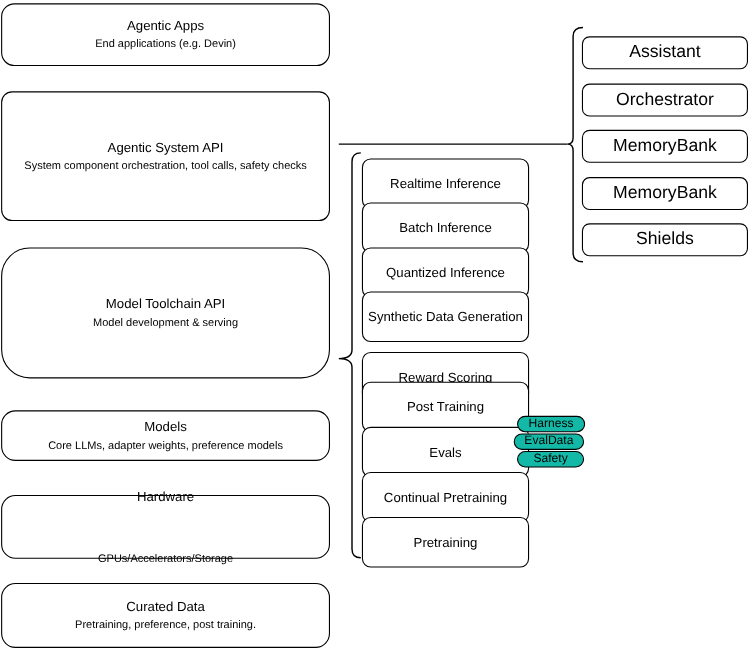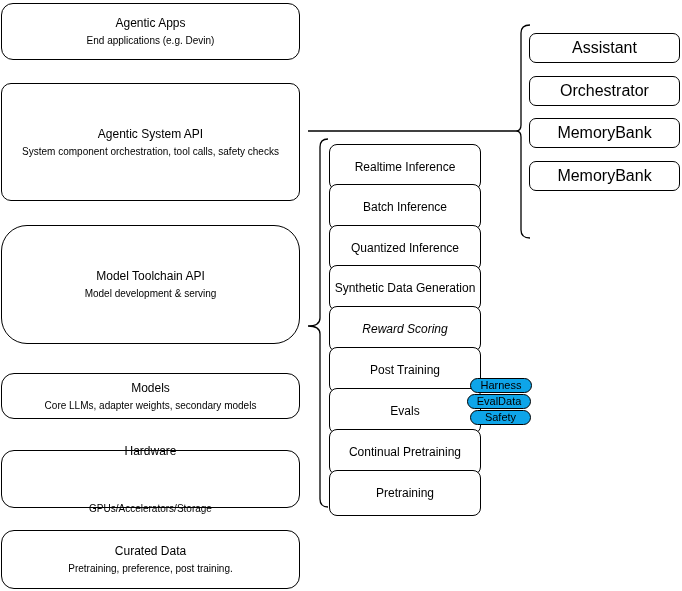--- a/index.html
+++ b/index.html
@@ -37,21 +37,21 @@
     border-radius: 8px; font-size: 12px;
   }
   .right-node {
     left: 529px; width: 151px; height: 30px;
     border-radius: 7px; font-size: 16px;
   }
   .pill {
     position: absolute;
     box-sizing: border-box;
     border: 1px solid #000000;
-    background: #0ea5e9;
+    background: #14b8a6;
     border-radius: 999px;
     font-size: 11px;
     line-height: 11px;
     display: flex;
     align-items: center;
     justify-content: center;
     z-index: 3;
   }
   .mid-node, .right-node { z-index: 2; }
   .layer { z-index: 1; }
@@ -80,21 +80,21 @@
     <div class="subtitle">System component orchestration, tool calls, safety checks</div>
   </div>
 
   <div class="node layer" style="top:225px; height:119px; border-radius:26px;">
     <div class="title">Model Toolchain API</div>
     <div class="subtitle">Model development &amp; serving</div>
   </div>
 
   <div class="node layer" style="top:373px; height:46px; border-radius:13px;">
     <div class="title">Models</div>
-    <div class="subtitle">Core LLMs, adapter weights, secondary models</div>
+    <div class="subtitle">Core LLMs, adapter weights, preference models</div>
   </div>
 
   <div class="node layer" style="top:450px; height:58px; border-radius:13px;gap:40px;">
     <div class="title">Hardware</div>
     <div class="subtitle">GPUs/Accelerators/Storage</div>
   </div>
 
   <div class="node layer" style="top:530px; height:59px; border-radius:13px;">
     <div class="title">Curated Data</div>
     <div class="subtitle">Pretraining, preference, post training.</div>
@@ -105,21 +105,21 @@
   </div>
   <div class="node mid-node" style="top:184px;">
     <span>Batch Inference</span>
   </div>
   <div class="node mid-node" style="top:225px;">
     <span>Quantized Inference</span>
   </div>
   <div class="node mid-node" style="top:265px;">
     <span>Synthetic Data Generation</span>
   </div>
-  <div class="node mid-node" style="top:306px;font-style:italic;">
+  <div class="node mid-node" style="top:320px;">
     <span>Reward Scoring</span>
   </div>
   <div class="node mid-node" style="top:347px;">
     <span>Post Training</span>
   </div>
   <div class="node mid-node" style="top:388px;">
     <span>Evals</span>
   </div>
   <div class="node mid-node" style="top:429px;">
     <span>Continual Pretraining</span>
@@ -143,14 +143,17 @@
   </div>
   <div class="node right-node" style="top:76px;">
     <span>Orchestrator</span>
   </div>
   <div class="node right-node" style="top:118px;">
     <span>MemoryBank</span>
   </div>
   <div class="node right-node" style="top:161px;">
     <span>MemoryBank</span>
   </div>
+  <div class="node right-node" style="top:203px;">
+    <span>Shields</span>
+  </div>
 
 </div>
 
 </body></html>

